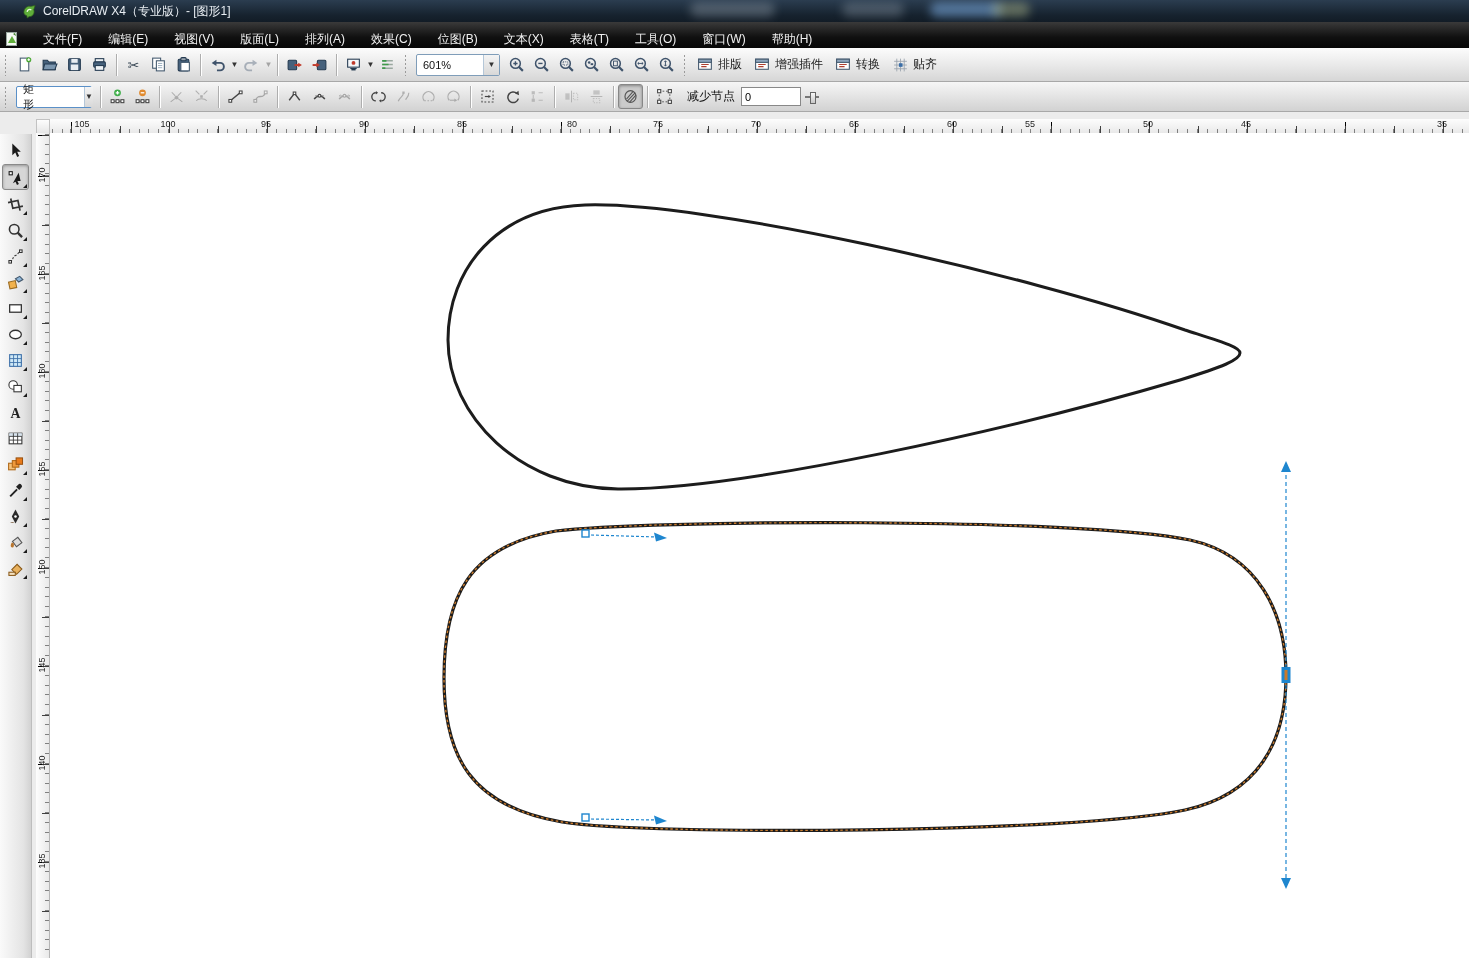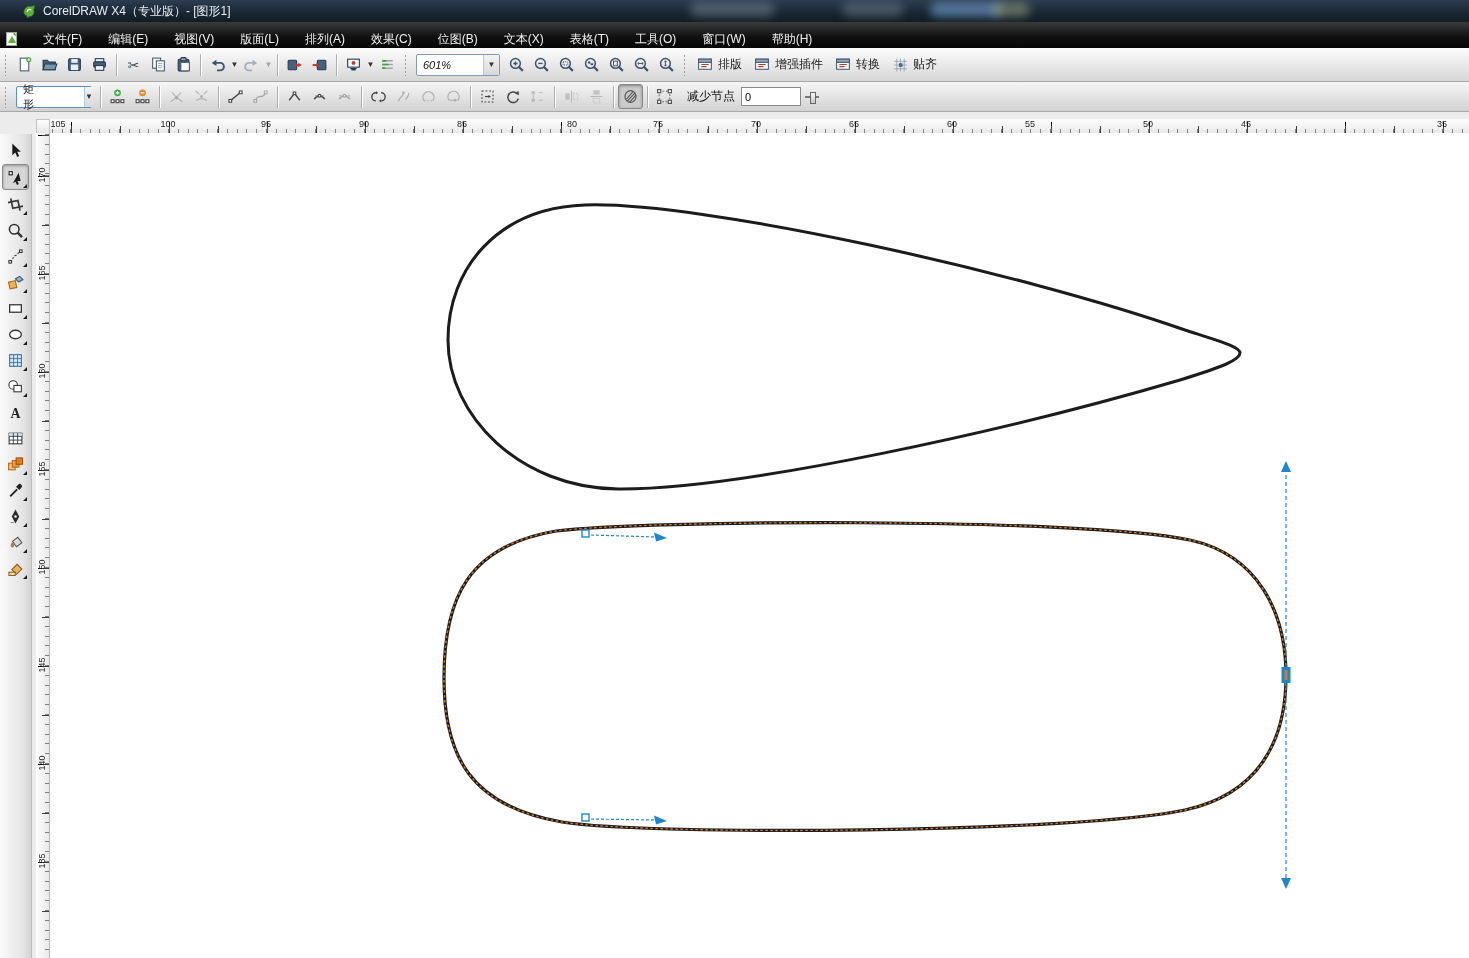--- a/index.html
+++ b/index.html
@@ -44,21 +44,21 @@
     background-image:radial-gradient(#9a9a9a 40%,transparent 41%);
     background-size:3px 4px;}
   .text-btn{display:flex;align-items:center;gap:4px;padding:3px 6px;border-radius:3px;
     font-size:12px;color:#1a1a1a;flex:0 0 auto;cursor:default;}
   .combo{height:20px;background:#fff;border:1px solid #7f9db9;border-radius:2px;
     display:flex;align-items:center;font-size:11px;color:#111;flex:0 0 auto;
     margin:0 4px;}
   .combo .val{padding:0 6px;flex:1;}
   .combo .arrow{width:15px;height:100%;display:flex;align-items:center;justify-content:center;
     background:linear-gradient(#f4f4f4,#d8d8d8);border-left:1px solid #b5c7d8;font-size:8px;color:#333;}
-  #zoom-combo{width:82px;font-style:italic;}
+  #zoom-combo{width:82px;}
   #shape-combo{width:74px;border-color:#5a90c8;gap:44px;}
   .pb-label{font-size:12px;color:#111;margin:0 6px 0 10px;flex:0 0 auto;}
   .pb-input{width:52px;height:17px;border:1px solid #888;font-size:11px;
     font-family:"Liberation Sans",sans-serif;padding:0 3px;flex:0 0 auto;}
   .mini-slider{width:18px;height:16px;margin-left:2px;position:relative;flex:0 0 auto;}
   .mini-slider::before{content:"";position:absolute;left:2px;right:2px;top:7px;height:2px;background:#777;}
   .mini-slider::after{content:"";position:absolute;left:7px;top:3px;width:4px;height:10px;
     background:linear-gradient(#f8f8f8,#c8c8c8);border:1px solid #666;}
 
   
@@ -595,21 +595,21 @@
       </div>
       <div class="tool flyout">
         <svg width="17" height="17" viewBox="0 0 16 16">
           <path d="M4.5 9 l5 -5 4.5 4.5 -5 5 Z" fill="#e8b15e" stroke="#8a5a1a"></path>
           <rect x="1.8" y="11.5" width="6" height="3" fill="#f5e2c0" stroke="#8a5a1a"></rect>
         </svg>
       </div>
     </div>
   <div class="ruler-corner"></div>
   <div class="hruler" id="hruler">
-      <span style="left: 8px;">105</span>
+      <span style="left: 32px;">105</span>
       <span style="left: 118px;">100</span>
       <span style="left: 216px;">95</span>
       <span style="left: 314px;">90</span>
       <span style="left: 412px;">85</span>
       <span style="left: 510px; padding-left: 24px;">80</span>
       <span style="left: 608px;">75</span>
       <span style="left: 706px;">70</span>
       <span style="left: 804px;">65</span>
       <span style="left: 902px;">60</span>
       <span style="left: 980px;">55</span>

